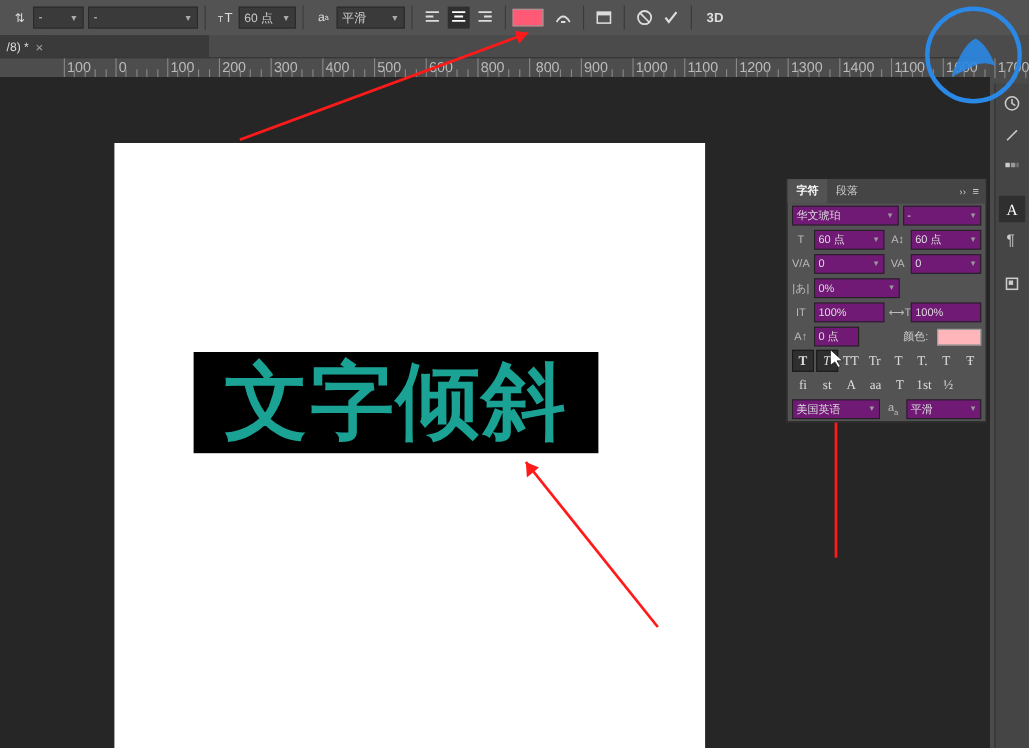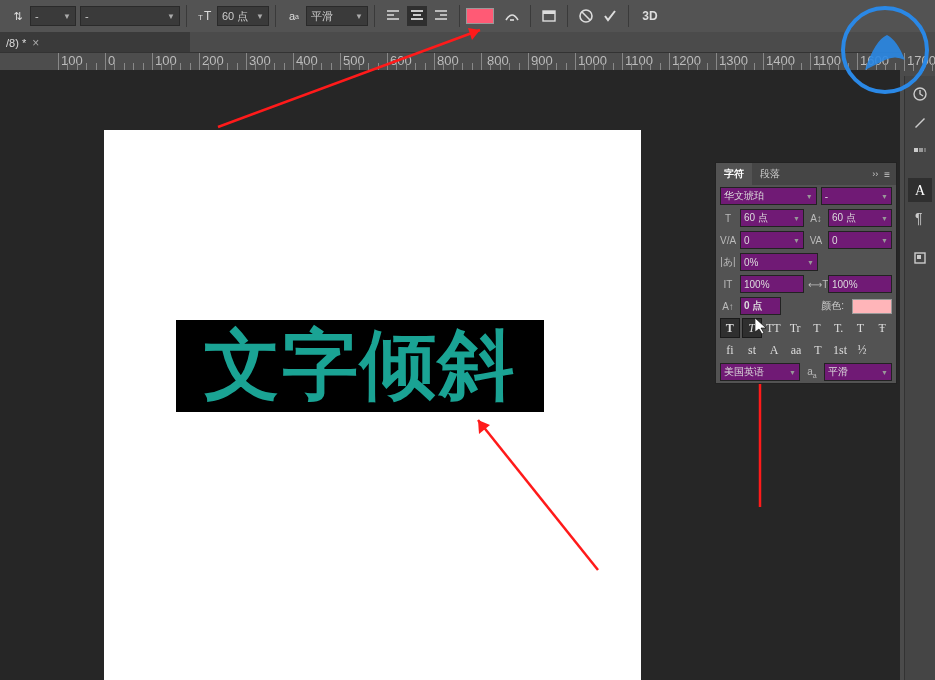--- a/index.html
+++ b/index.html
@@ -378,21 +378,21 @@
         <span>100%</span>
       </div>
     <div class="mini">⟷T</div>
     <div class="inp">
         <span>100%</span>
       </div>
   </div>
 
   <div class="p-row">
     <div class="mini">A↑</div>
-    <div class="inp" style="max-width:66px;font-weight:bold;">
+    <div class="inp" style="max-width:66px;">
         <span>0 点</span>
       </div>
     <div style="flex:1"></div>
     <span class="clr-lbl">颜色:</span>
     <div class="clr-sw" style="background:#ffb5b9;"></div>
   </div>
 
   <div class="tt-row" id="ttRow1">
       <div class="tt sel" style="font-weight: bold;">T</div>
       <div class="tt sel" style="font-style: italic;">T</div>

